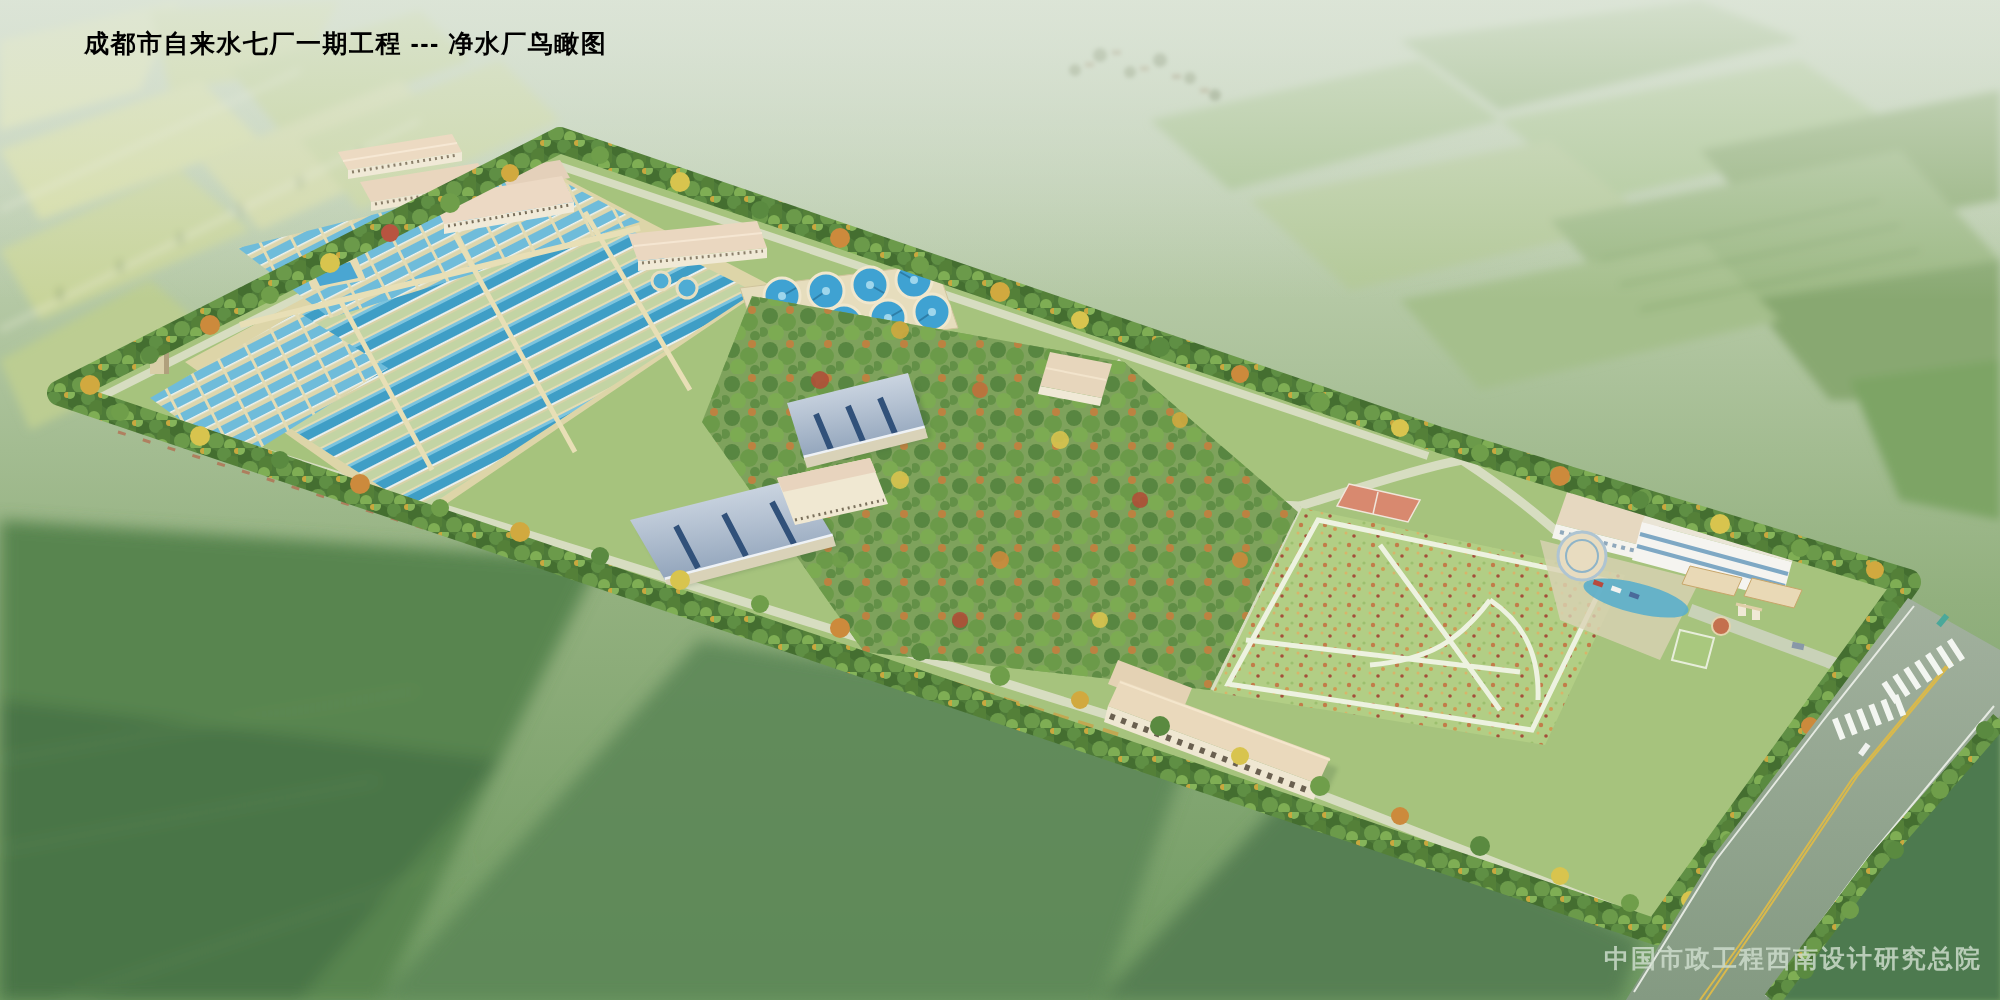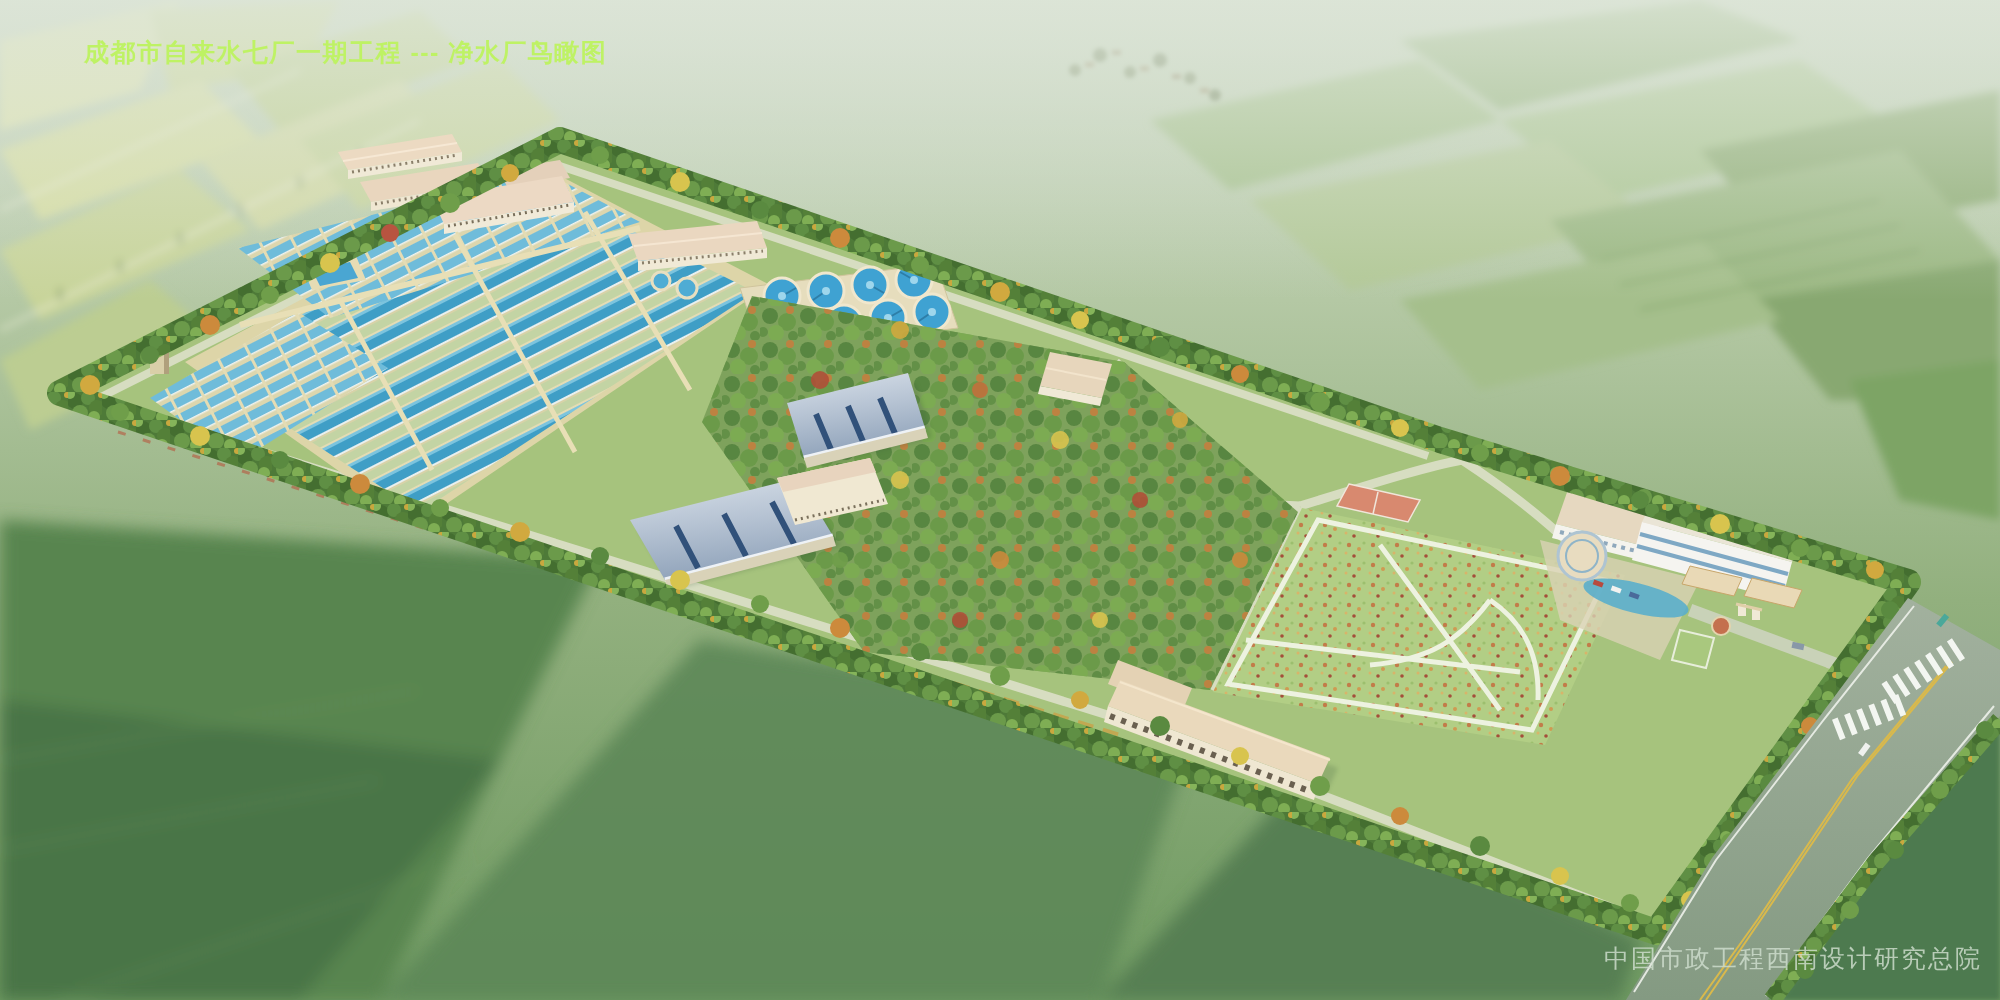--- a/index.html
+++ b/index.html
@@ -1,21 +1,21 @@
 <!DOCTYPE html>
 <html><head>
 <meta charset="utf-8">
 <style>
   html,body{margin:0;padding:0;background:#666;}
   .stage{position:relative;width:2000px;height:1000px;overflow:hidden;
          font-family:"Liberation Sans", sans-serif;}
   .stage svg{position:absolute;left:0;top:0;width:100%;height:100%;display:block;}
-  .title-text{position:absolute;left:84px;top:36px;font-size:25px;font-weight:700;
-              letter-spacing:1.5px;color:#bef264;white-space:nowrap;}
-  .credit-text{position:absolute;left:1604px;top:942px;font-size:25px;font-weight:400;
+  .title-text{position:absolute;left:84px;top:27px;font-size:25px;font-weight:700;
+              letter-spacing:1.5px;color:#000000;white-space:nowrap;}
+  .credit-text{position:absolute;left:1604px;top:942px;font-size:25px;font-weight:700;
                letter-spacing:2px;color:rgba(208,222,206,0.82);white-space:nowrap;}
 </style>
 </head>
 <body>
 
 <div class="stage">
 <svg viewBox="0 0 2000 1000" preserveAspectRatio="none">
   <defs>
     <linearGradient id="bgGrad" x1="0" y1="0" x2="0" y2="1">
       <stop offset="0" stop-color="#c8d5c2"></stop>

